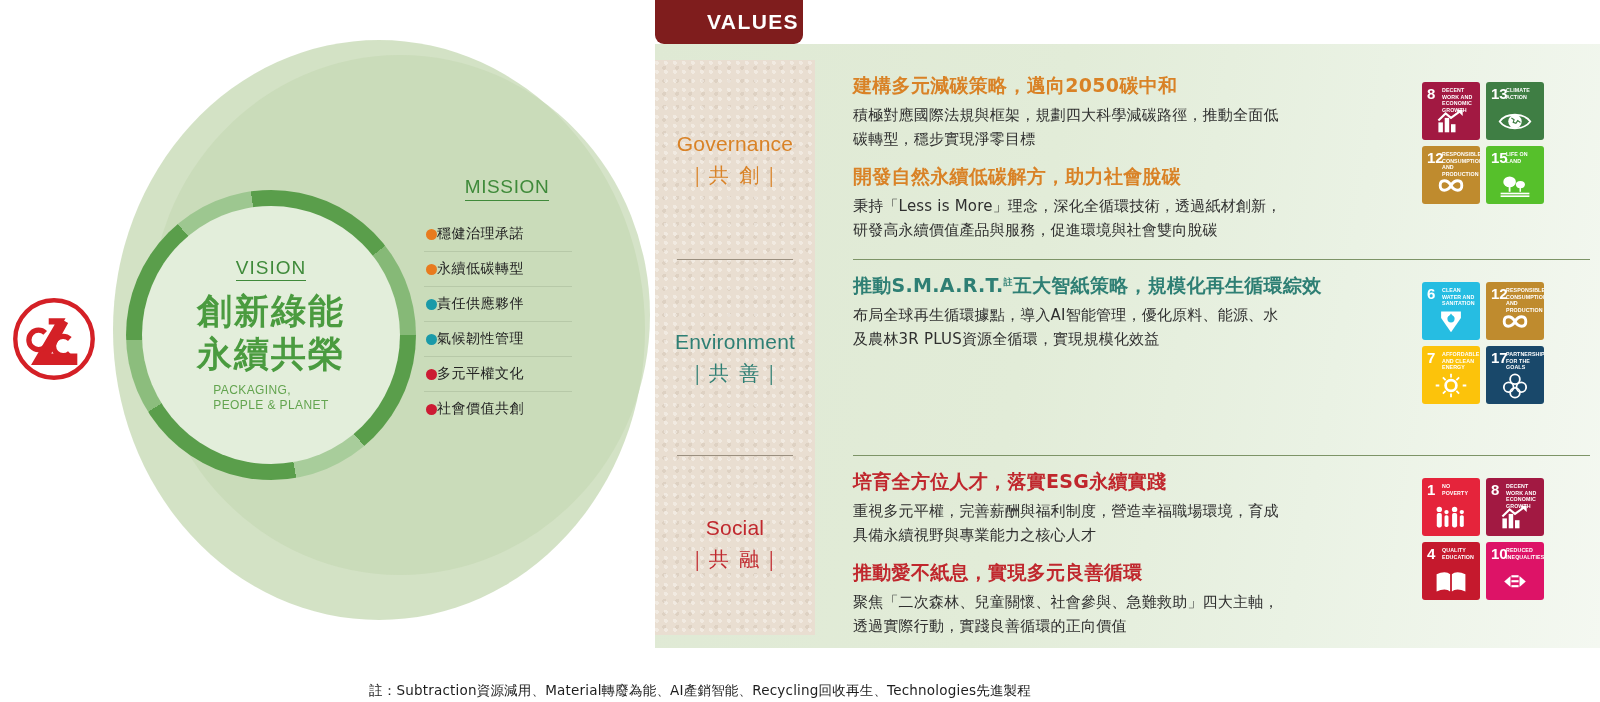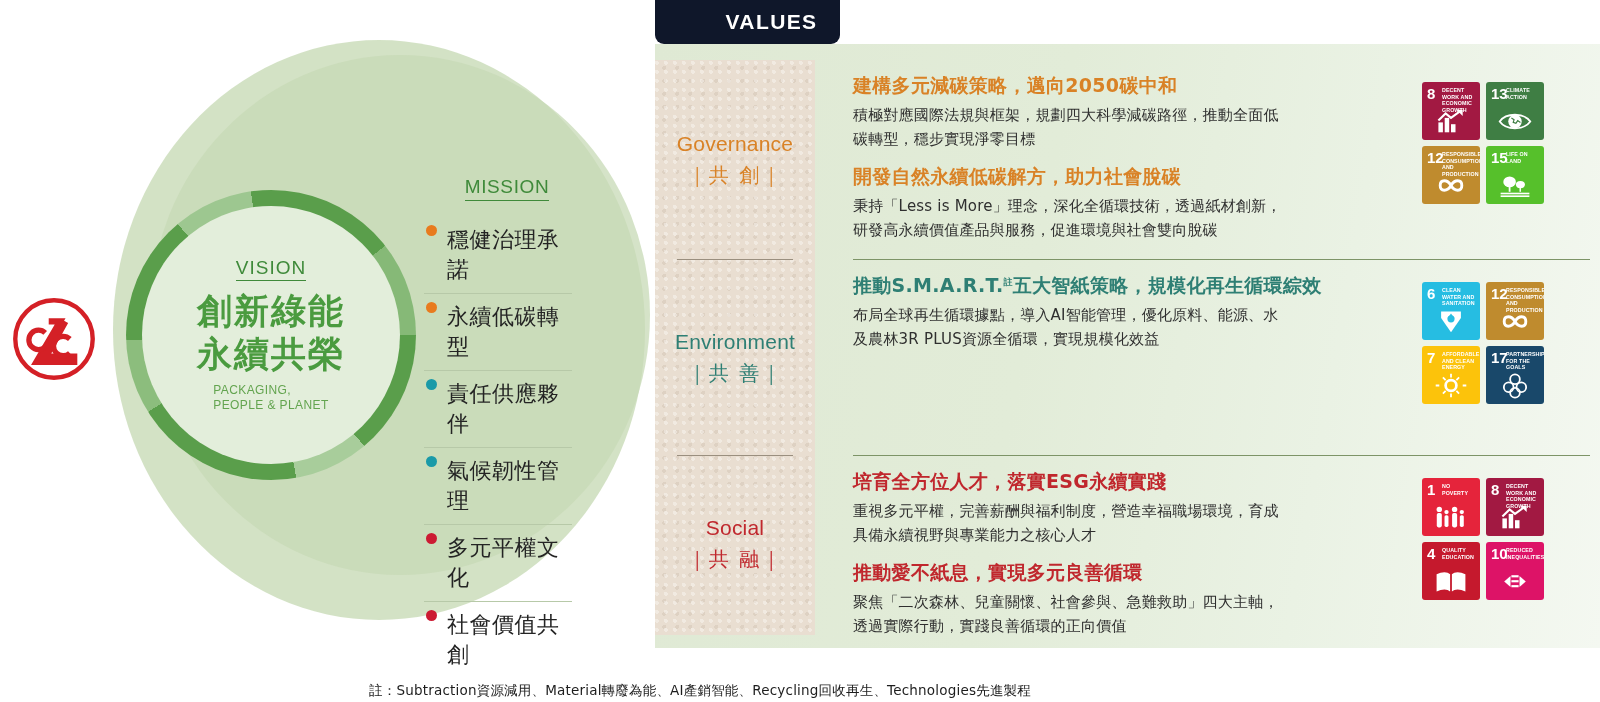--- a/index.html
+++ b/index.html
@@ -67,36 +67,36 @@
 
   
   .mission { position:absolute; left:424px; top:176px; width:148px; }
   .mission-title {
     font-size:19px; color:#3f8a3a; text-align:center; letter-spacing:.6px;
     border-bottom:1.6px solid #3f8a3a; padding-bottom:2px; display:inline-block;
     margin-left:18px;
   }
   .mission-list { margin-top:16px; list-style:none; }
   .mission-item {
-    display:flex; align-items:flex-start; gap:10px;
+    display:flex; align-items:center; 
     padding:8px 0 8px 2px;
     border-bottom:1px solid #b7c9a8;
-    font-size:22px; color:#242424;
+    font-size:14px; color:#242424;
     font-family:"DejaVu Sans","Liberation Sans",sans-serif;
     letter-spacing:.5px;
   }
   .mission-item:last-child { border-bottom:none; }
   .dot { width:11px; height:11px; border-radius:50%; flex:0 0 auto; }
 
   
   .values-pane { position:absolute; left:655px; top:0; width:945px; height:702px; }
 
   .values-tab {
-    position:absolute; left:0px; top:0; width:185px; height:44px;
-    background:#0f172a; color:#fff;
+    position:absolute; left:0px; top:0; width:148px; height:44px;
+    background:#7f1d1d; color:#fff;
     border-radius:0 0 9px 9px;
     display:flex; align-items:center; justify-content:center;
     font-size:21px; font-weight:bold; letter-spacing:1.4px;padding-left:48px;
   }
 
   .values-body {
     position:absolute; left:0; top:44px; width:945px; height:604px;
     background:linear-gradient(100deg,#dfe9d4 0%, #e2ecd8 40%, #eaf2e4 70%, #f4f8f1 100%);
   }
 

